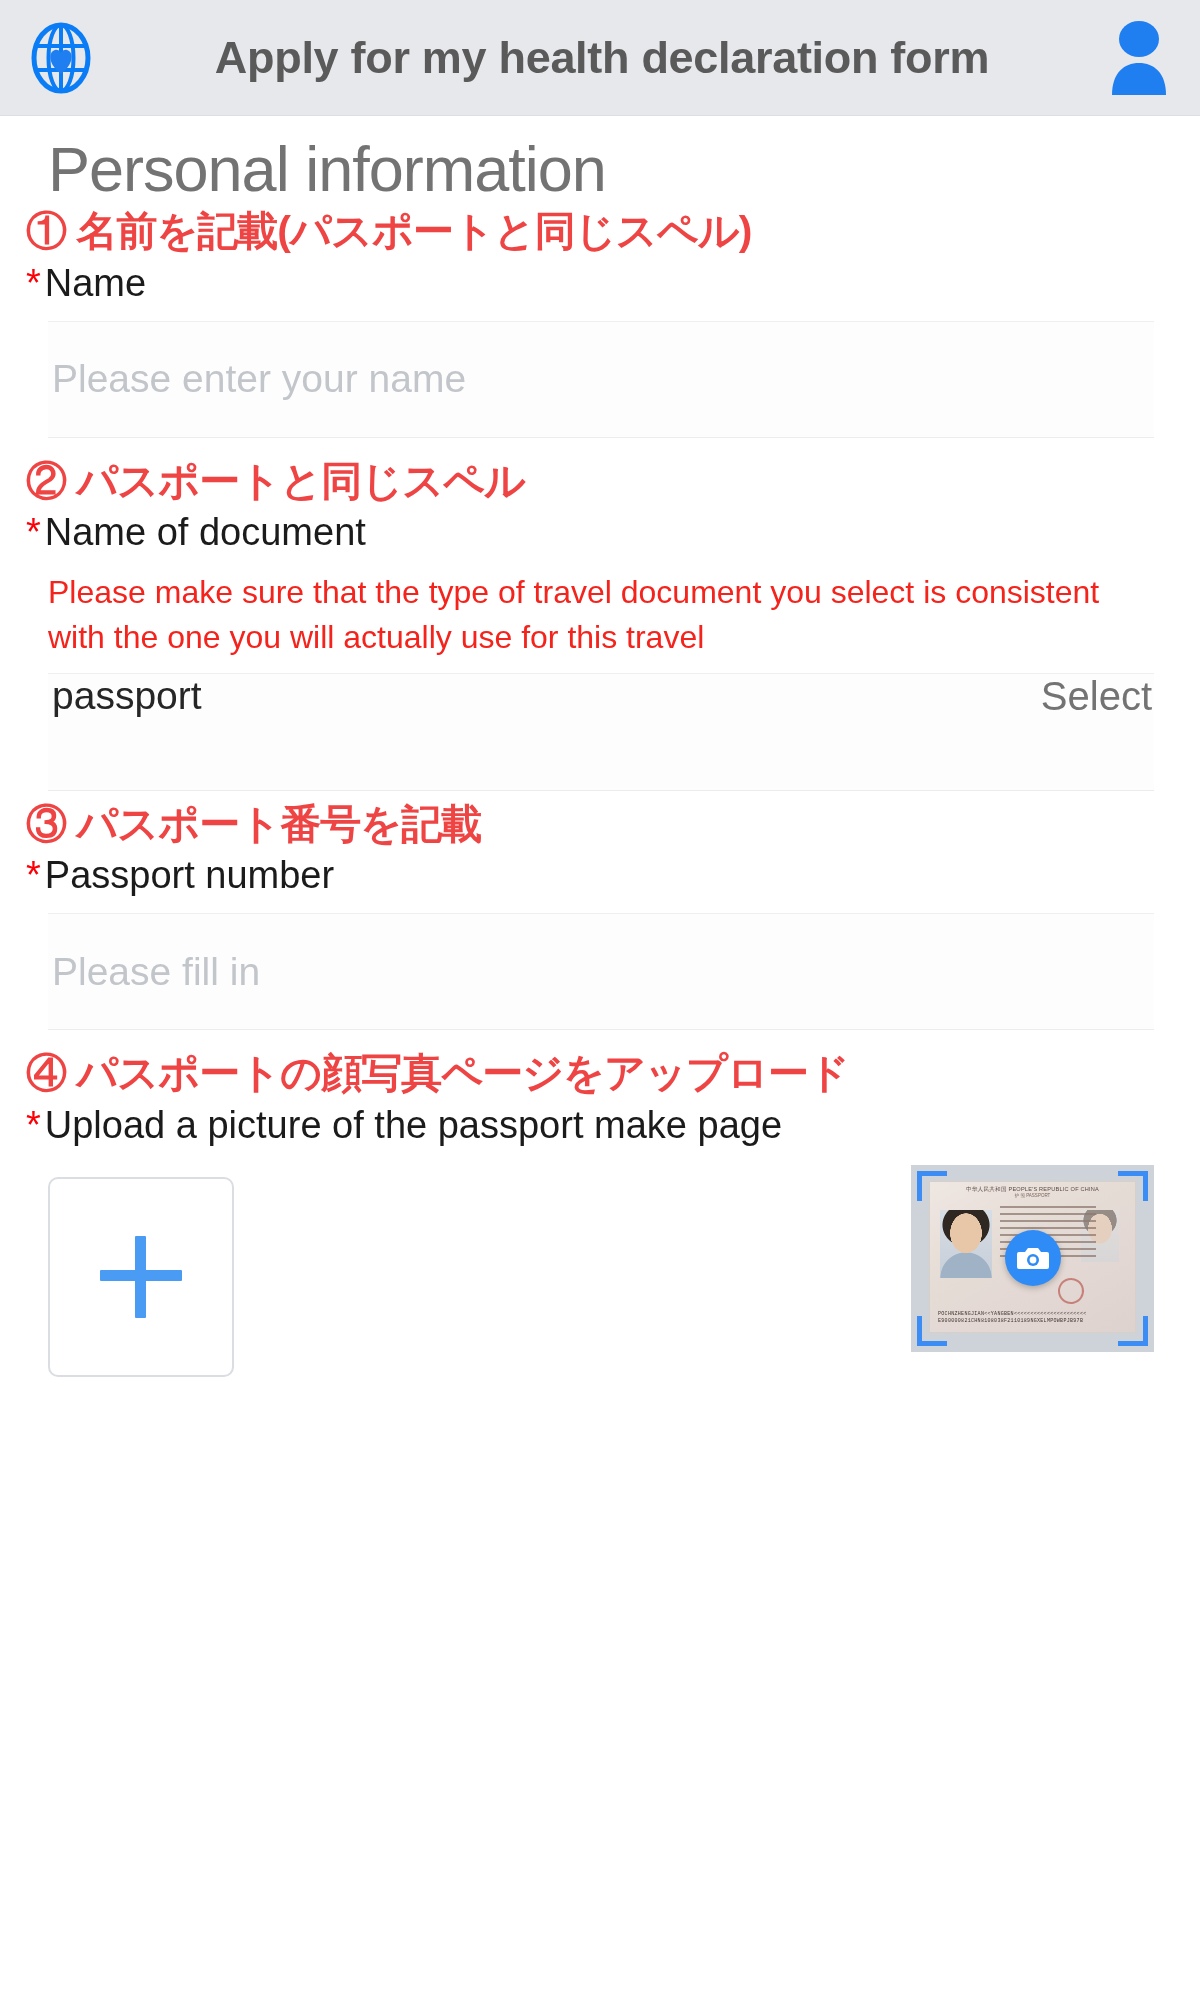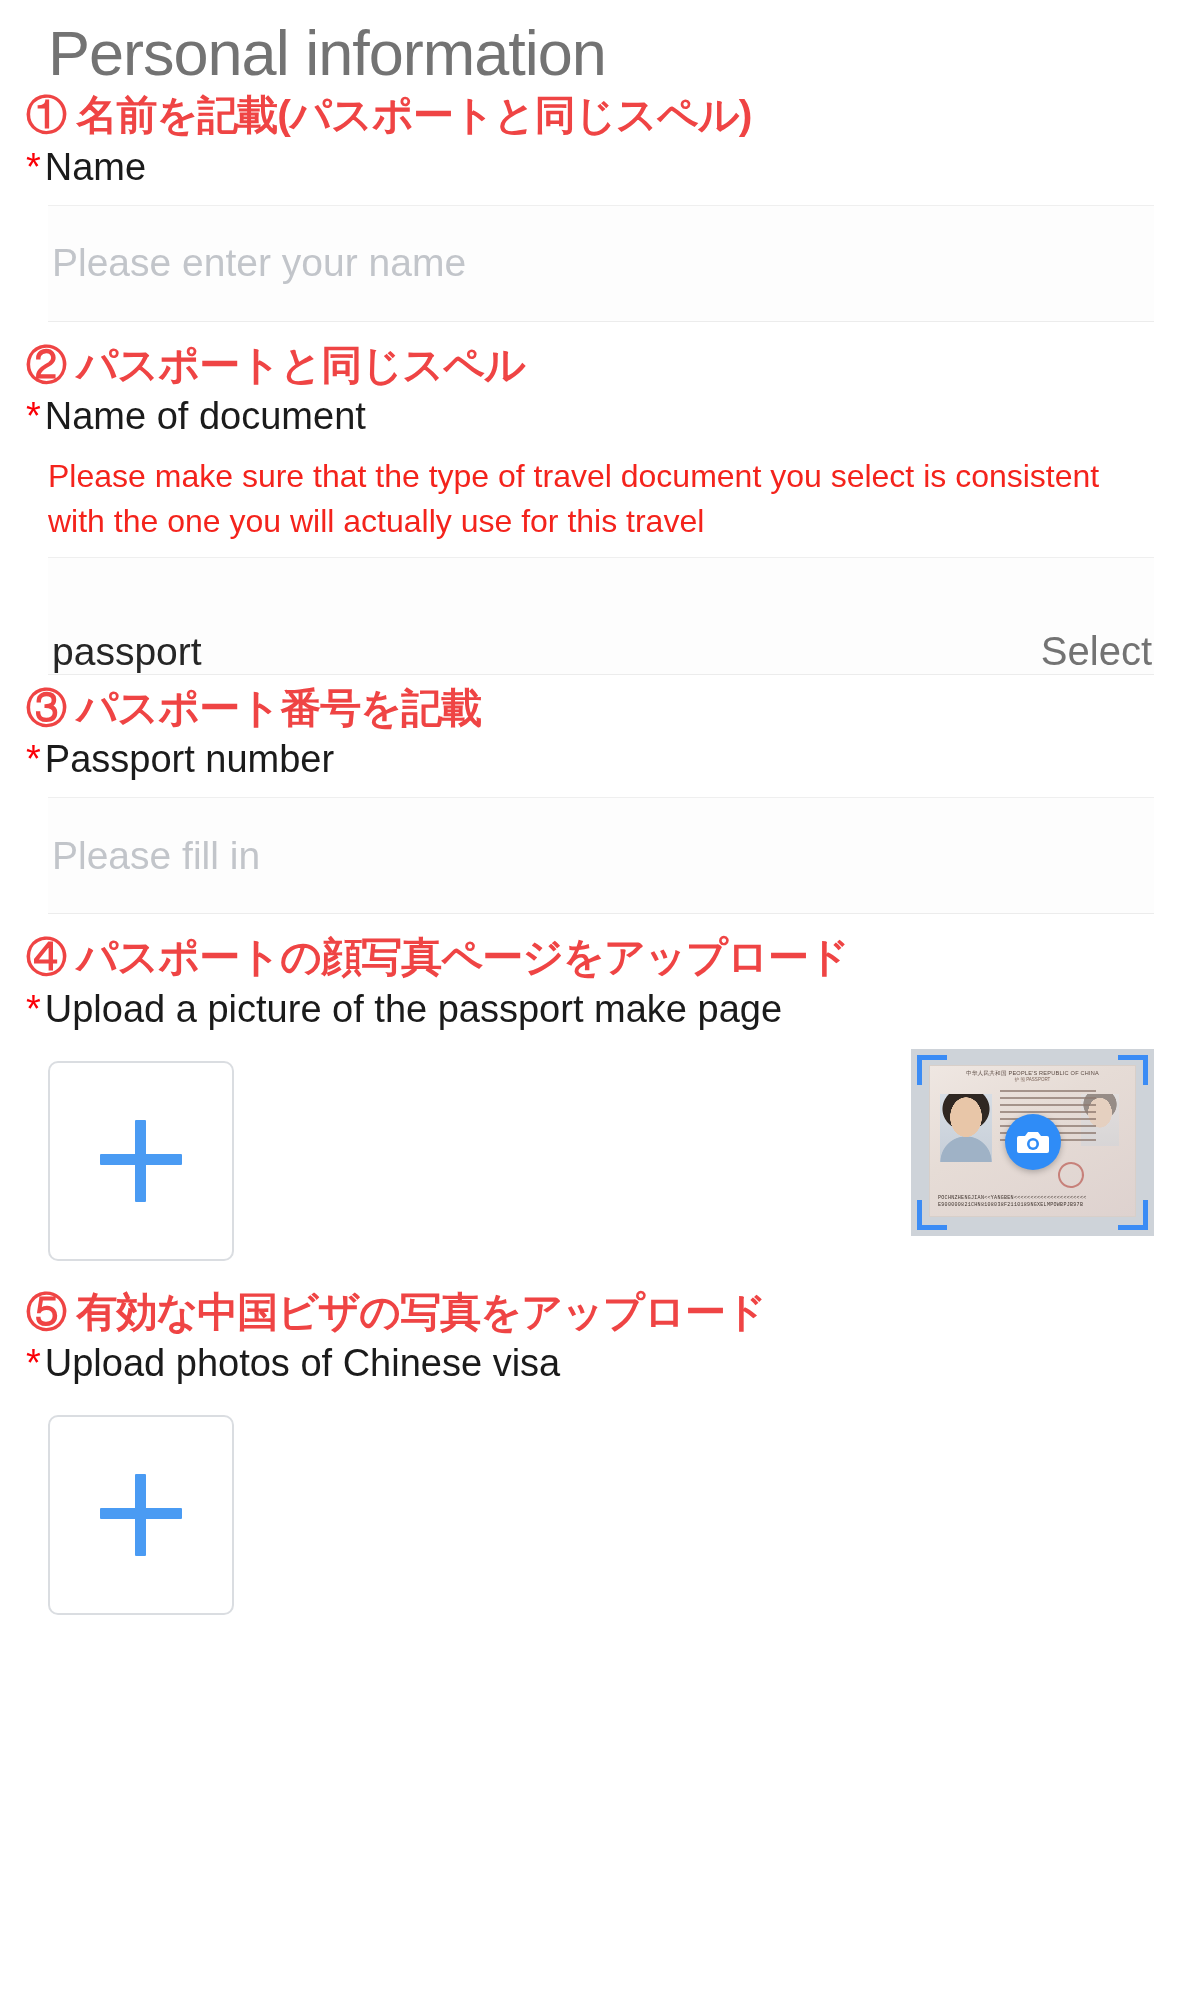--- a/index.html
+++ b/index.html
@@ -108,21 +108,21 @@
     color: #c2c5ca;
   }
 
   .select-card {
     background: #fdfdfd;
     border-top: 1px solid #efefef;
     border-bottom: 1px solid #ececec;
     margin: 8px 46px 0 48px;
     height: 118px;
     display: flex;
-    align-items: flex-end;
+    align-items: flex-start;
     justify-content: space-between;
     padding: 0 2px 0 4px;
   }
   .select-card .val {
     font-size: 39px;
     color: #262626;
   }
   .select-card .act {
     font-size: 40px;
     color: #737373;
@@ -259,20 +259,39 @@
   }
 
   .spacer-sm { height: 18px; }
   .spacer-xs { height: 8px; }
 </style>
 </head>
 <body>
 
 <div id="page">
 
+  <div class="header">
+    <div class="logo">
+      <svg width="78" height="78" viewBox="0 0 78 78" aria-hidden="true">
+        <ellipse cx="39" cy="39" rx="27" ry="33" fill="none" stroke="#0a7cf6" stroke-width="5"></ellipse>
+        <ellipse cx="39" cy="39" rx="12.5" ry="33" fill="none" stroke="#0a7cf6" stroke-width="4"></ellipse>
+        <line x1="12" y1="27" x2="66" y2="27" stroke="#0a7cf6" stroke-width="4"></line>
+        <line x1="12" y1="51" x2="66" y2="51" stroke="#0a7cf6" stroke-width="4"></line>
+        <line x1="39" y1="6" x2="39" y2="72" stroke="#0a7cf6" stroke-width="4"></line>
+        <path d="M39 55 C26 45 26 33 33 31 C37 30 39 34 39 34 C39 34 41 30 45 31 C52 33 52 45 39 55 Z" fill="#1f7ef0"></path>
+      </svg>
+    </div>
+    <div class="header-title">Apply for my health declaration form</div>
+    <div class="avatar">
+      <svg width="62" height="74" viewBox="0 0 62 74" aria-hidden="true">
+        <ellipse cx="31" cy="18" rx="20" ry="18" fill="#1f7ef0"></ellipse>
+        <path d="M4 74 C4 52 16 42 31 42 C46 42 58 52 58 74 Z" fill="#1f7ef0"></path>
+      </svg>
+    </div>
+  </div>
 
   <div class="body">
 
     <div class="page-title">Personal information</div>
 
     <div>
       <div class="jp-note">① 名前を記載(パスポートと同じスペル)</div>
       <div class="field-label">
         <span class="req">*</span><span>Name</span>
       </div>
@@ -354,26 +373,15 @@
               <circle cx="16" cy="15" r="6" fill="#2f8cf7"></circle>
               <circle cx="16" cy="15" r="3.4" fill="#ffffff"></circle>
             </svg>
           </div>
         </div>
       </div>
     </div>
 
     <div class="spacer-sm"></div>
 
-    <div>
-      <div class="jp-note">⑤ 有効な中国ビザの写真をアップロード</div>
-      <div class="field-label">
-        <span class="req">*</span><span>Upload photos of Chinese visa</span>
-      </div>
-      <div class="upload-row">
-        <div class="plus-box">
-          <span class="plus-glyph"></span>
-        </div>
-      </div>
-    </div>
 
   </div>
 </div>
 
 </body></html>

